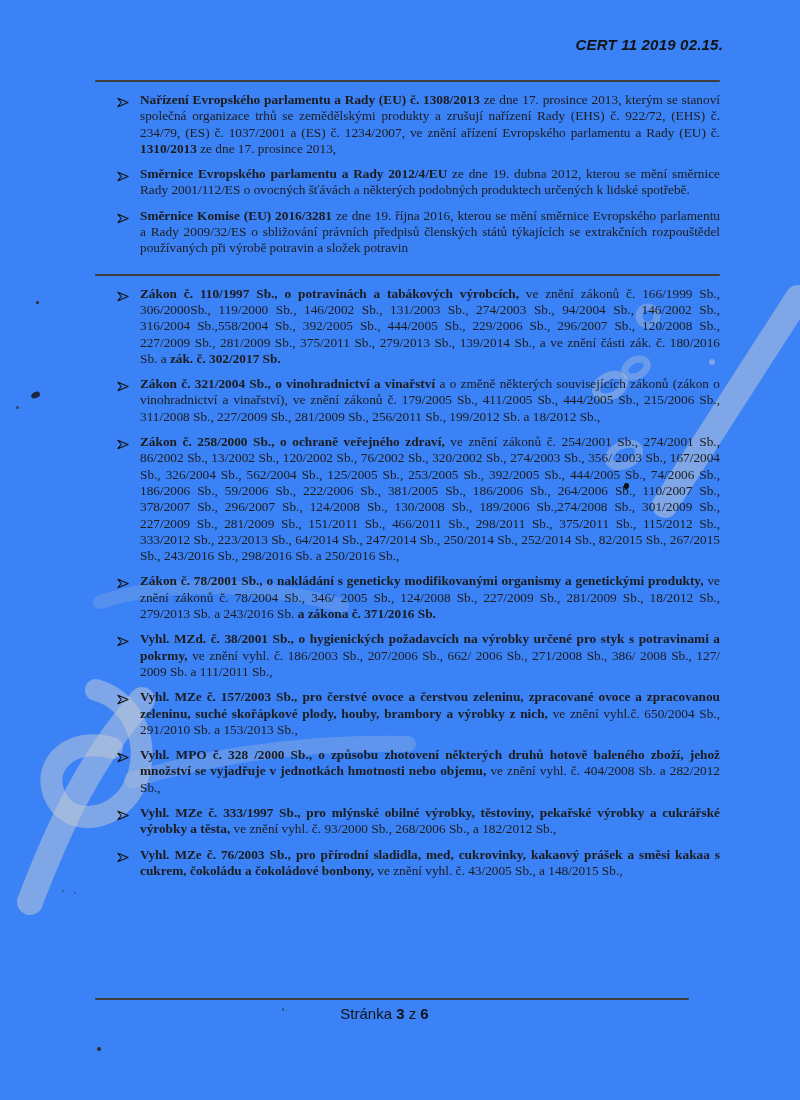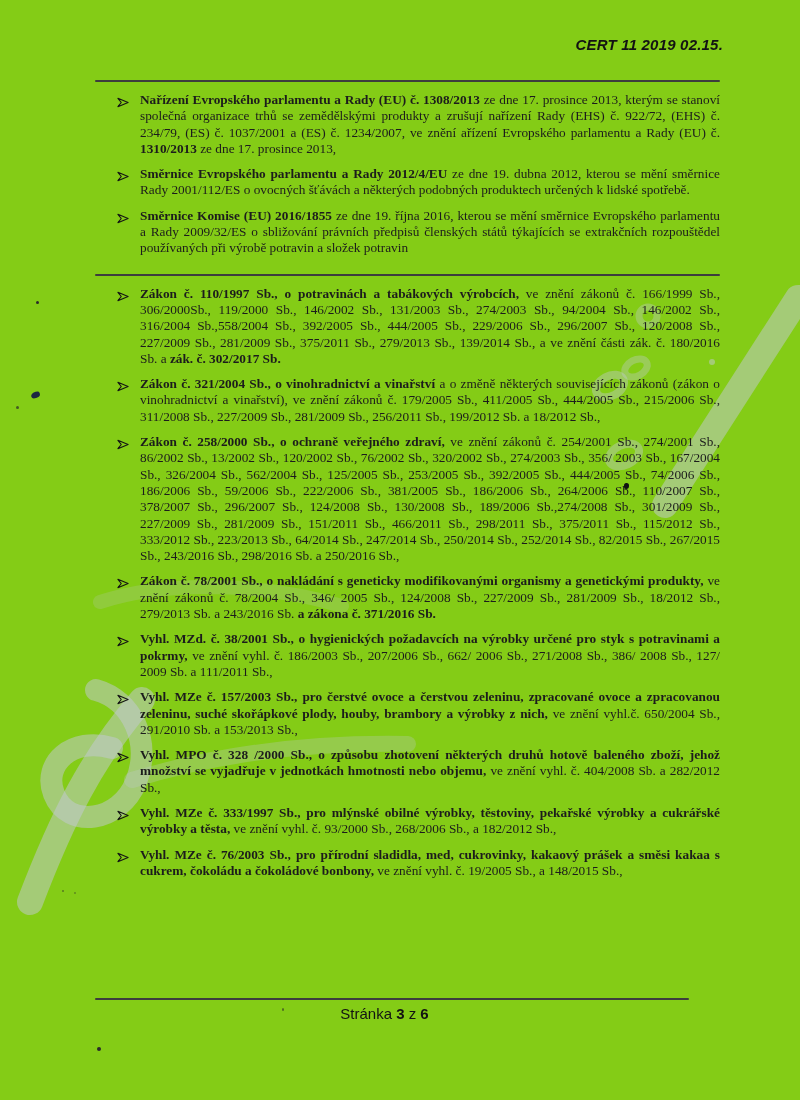--- a/index.html
+++ b/index.html
@@ -1,17 +1,17 @@
 <!DOCTYPE html>
 <html><head>
 <meta charset="utf-8">
 <style>
   html,body{margin:0;padding:0;background:#e8e8e8;}
   .page{
-    position:relative;width:800px;height:1100px;background:#84cc16;
+    position:relative;width:800px;height:1100px;background:#3b82f6;
     overflow:hidden;font-family:"Liberation Serif",serif;color:#1c1c1c;
     margin:0 auto;
   }
   .watermark{position:absolute;left:0;top:0;width:800px;height:1100px;z-index:0;pointer-events:none;}
   .header{
     position:absolute;top:36px;right:77px;z-index:1;
     font-family:"Liberation Sans",sans-serif;font-style:italic;
     font-size:15px;font-weight:600;color:#131313;letter-spacing:0.2px;
   }
   .body-col{position:absolute;top:80px;left:95px;width:625px;z-index:1;}
@@ -73,21 +73,21 @@
         <div class="doc-item">
           <span class="marker"><svg width="12" height="11" viewBox="0 0 13 11" xmlns="http://www.w3.org/2000/svg">
               <path d="M1 1 L12 5.5 L1 10 L4.6 5.5 Z" fill="none" stroke="#141414" stroke-width="1.2" stroke-linejoin="round"></path>
             </svg></span>
           <div class="doc-text"><span class="b">Směrnice Evropského parlamentu a Rady 2012/4/EU</span><span> ze dne 19. dubna 2012, kterou se mění směrnice Rady 2001/112/ES o ovocných šťávách a některých podobných produktech určených k lidské spotřebě.</span></div>
         </div>
         <div class="doc-item">
           <span class="marker"><svg width="12" height="11" viewBox="0 0 13 11" xmlns="http://www.w3.org/2000/svg">
               <path d="M1 1 L12 5.5 L1 10 L4.6 5.5 Z" fill="none" stroke="#141414" stroke-width="1.2" stroke-linejoin="round"></path>
             </svg></span>
-          <div class="doc-text"><span class="b">Směrnice Komise (EU) 2016/1855</span><span> ze dne 19. října 2016, kterou se mění směrnice Evropského parlamentu a Rady 2009/32/ES o sbližování právních předpisů členských států týkajících se extrakčních rozpouštědel používaných při výrobě potravin a složek potravin</span></div>
+          <div class="doc-text"><span class="b">Směrnice Komise (EU) 2016/3281</span><span> ze dne 19. října 2016, kterou se mění směrnice Evropského parlamentu a Rady 2009/32/ES o sbližování právních předpisů členských států týkajících se extrakčních rozpouštědel používaných při výrobě potravin a složek potravin</span></div>
         </div>
       </div>
     <div class="rule rule-mid"></div>
     <div class="list">
         <div class="doc-item">
           <span class="marker"><svg width="12" height="11" viewBox="0 0 13 11" xmlns="http://www.w3.org/2000/svg">
               <path d="M1 1 L12 5.5 L1 10 L4.6 5.5 Z" fill="none" stroke="#141414" stroke-width="1.2" stroke-linejoin="round"></path>
             </svg></span>
           <div class="doc-text"><span class="b">Zákon č. 110/1997 Sb., o potravinách a tabákových výrobcích,</span><span> ve znění zákonů č. 166/1999 Sb., 306/2000Sb., 119/2000 Sb., 146/2002 Sb., 131/2003 Sb., 274/2003 Sb., 94/2004 Sb., 146/2002 Sb., 316/2004 Sb.,558/2004 Sb., 392/2005 Sb., 444/2005 Sb., 229/2006 Sb., 296/2007 Sb., 120/2008 Sb., 227/2009 Sb., 281/2009 Sb., 375/2011 Sb., 279/2013 Sb., 139/2014 Sb., a ve znění části zák. č. 180/2016 Sb. a </span><span class="b">zák. č. 302/2017 Sb.</span></div>
         </div>
@@ -130,21 +130,21 @@
         <div class="doc-item">
           <span class="marker"><svg width="12" height="11" viewBox="0 0 13 11" xmlns="http://www.w3.org/2000/svg">
               <path d="M1 1 L12 5.5 L1 10 L4.6 5.5 Z" fill="none" stroke="#141414" stroke-width="1.2" stroke-linejoin="round"></path>
             </svg></span>
           <div class="doc-text"><span class="b">Vyhl. MZe č. 333/1997 Sb., pro mlýnské obilné výrobky, těstoviny, pekařské výrobky a cukrářské výrobky a těsta,</span><span> ve znění vyhl. č. 93/2000 Sb., 268/2006 Sb., a 182/2012 Sb.,</span></div>
         </div>
         <div class="doc-item">
           <span class="marker"><svg width="12" height="11" viewBox="0 0 13 11" xmlns="http://www.w3.org/2000/svg">
               <path d="M1 1 L12 5.5 L1 10 L4.6 5.5 Z" fill="none" stroke="#141414" stroke-width="1.2" stroke-linejoin="round"></path>
             </svg></span>
-          <div class="doc-text"><span class="b">Vyhl. MZe č. 76/2003 Sb., pro přírodní sladidla, med, cukrovinky, kakaový prášek a směsi kakaa s cukrem, čokoládu a čokoládové bonbony,</span><span> ve znění vyhl. č. 19/2005 Sb., a 148/2015 Sb.,</span></div>
+          <div class="doc-text"><span class="b">Vyhl. MZe č. 76/2003 Sb., pro přírodní sladidla, med, cukrovinky, kakaový prášek a směsi kakaa s cukrem, čokoládu a čokoládové bonbony,</span><span> ve znění vyhl. č. 43/2005 Sb., a 148/2015 Sb.,</span></div>
         </div>
       </div>
   </div>
 
   <div class="footer">
     <div class="rule rule-footer"></div>
     <div class="footer-text"><span>Stránka </span><span class="b">3</span><span> z </span><span class="b">6</span></div>
   </div>
 
   <div class="speck s1"></div>

